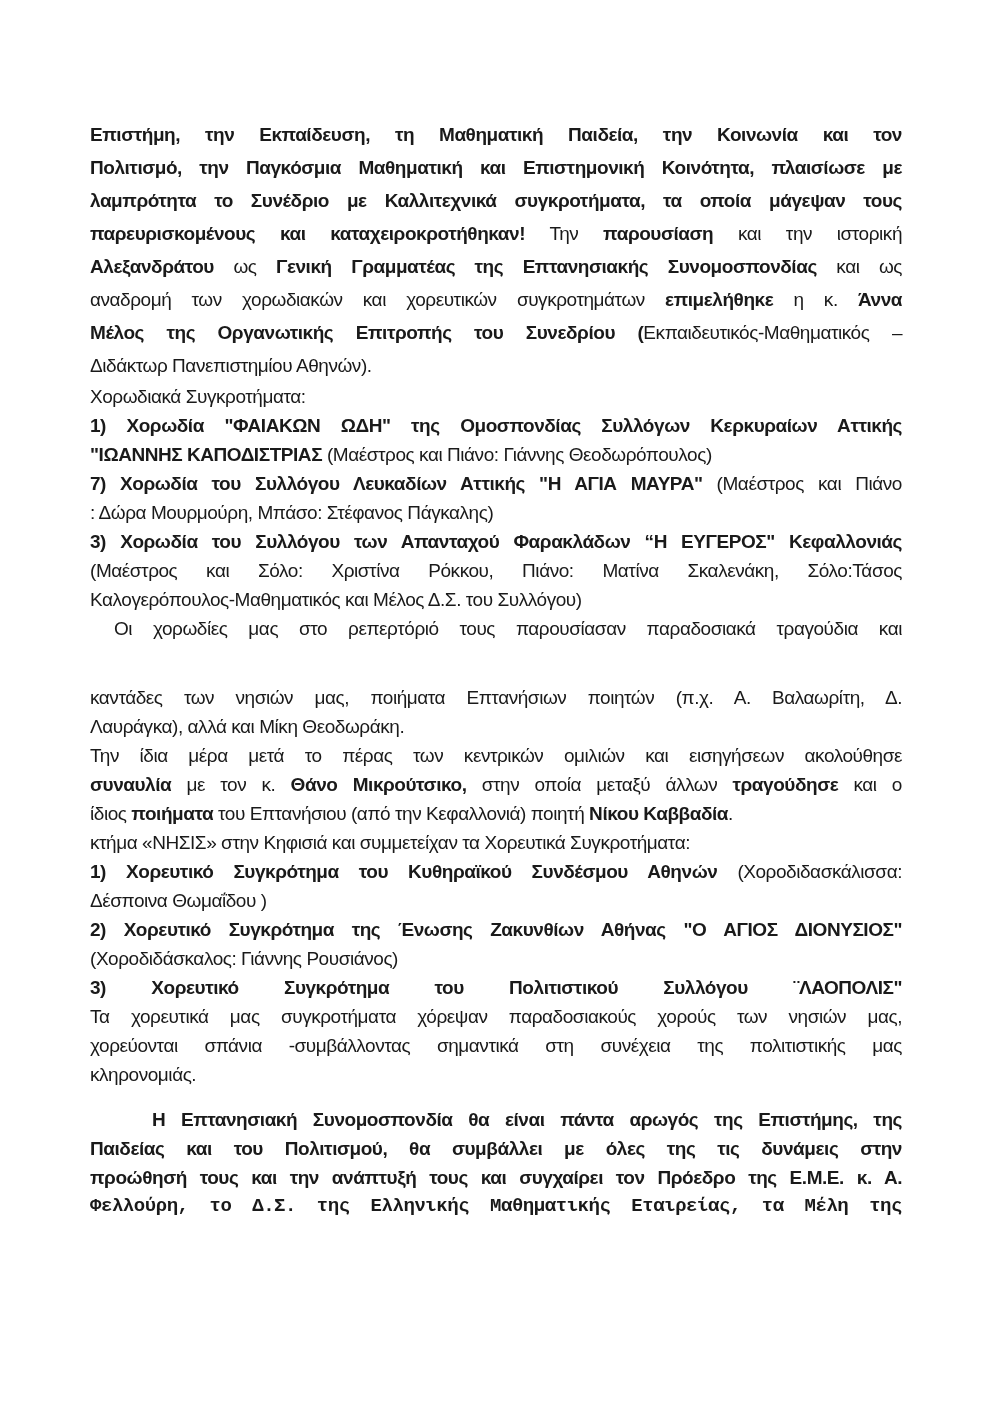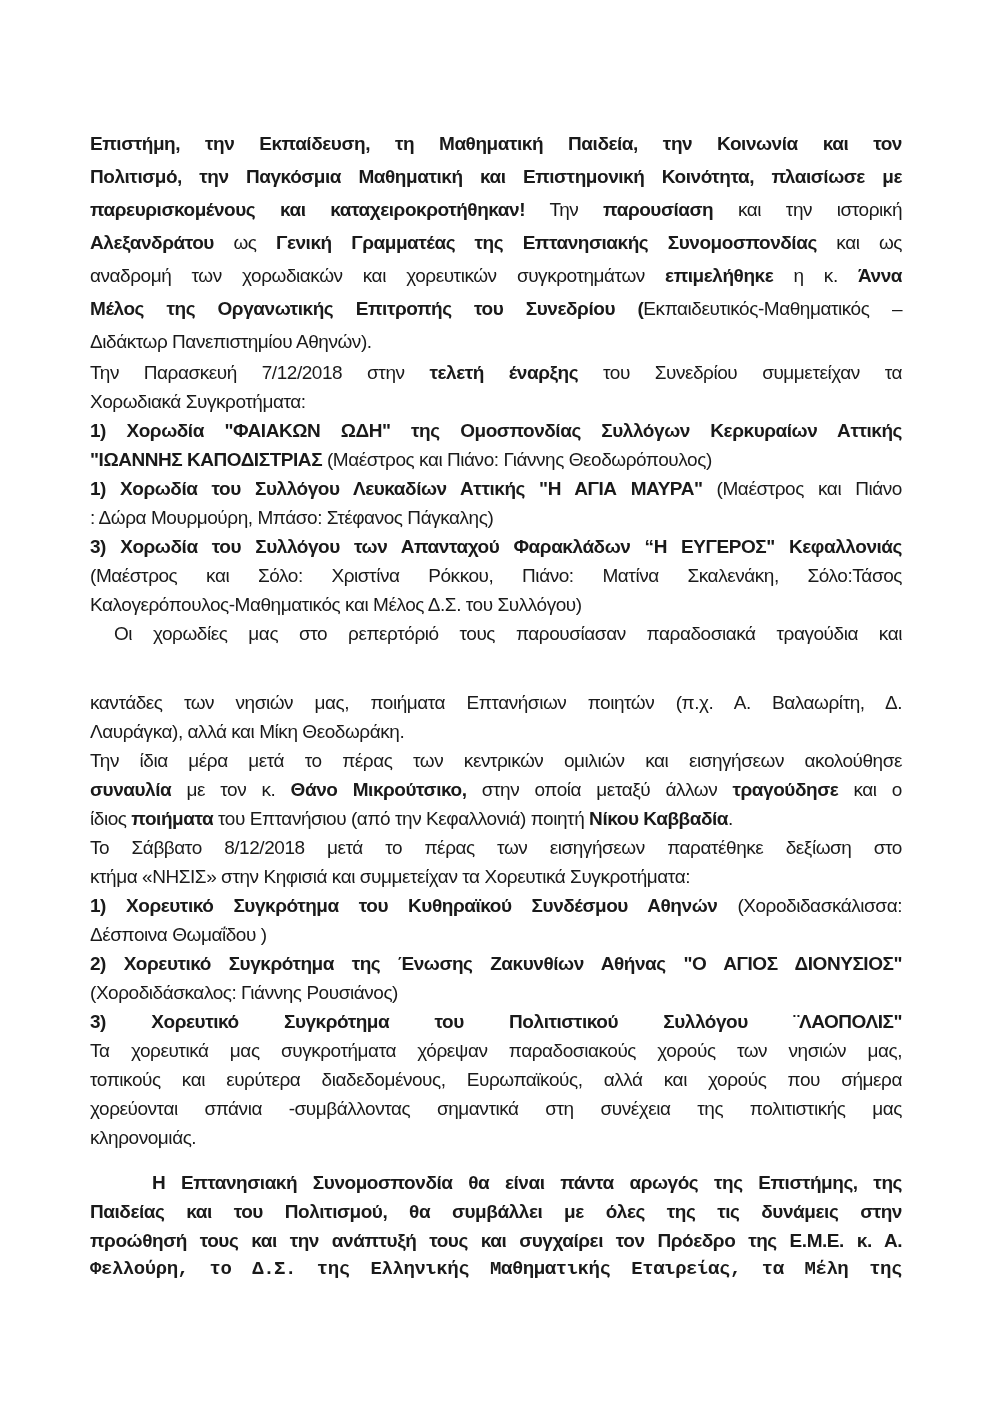--- a/index.html
+++ b/index.html
@@ -1,18 +1,18 @@
 <!DOCTYPE html>
 <html><head>
 <meta charset="utf-8">
 <style>
   html, body { margin: 0; padding: 0; background: #ffffff; }
   body { width: 992px; height: 1404px; position: relative; overflow: hidden; }
   .page {
-    position: absolute; left: 0; top: 9px; width: 992px; height: 1336px;
+    position: absolute; left: 0; top: 0; width: 992px; height: 1336px;
     background: #ffffff;
   }
   .text {
     position: absolute; left: 90px; width: 812px; top: 118px;
     font-family: "Liberation Sans Narrow", "Liberation Sans", sans-serif;
     font-size: 19px;
     color: #1a1a1a;
   }
   .ln {
     display: block;
@@ -29,49 +29,47 @@
   b, .b { font-weight: bold; }
   .seg { }
 </style>
 </head>
 <body>
 
 <div class="page">
   <div class="text" id="text">
       <div class="ln tall" style="white-space: nowrap;"><span class="b">Επιστήμη, την Εκπαίδευση, τη Μαθηματική Παιδεία, την Κοινωνία και τον</span></div>
       <div class="ln tall" style="white-space: nowrap;"><span class="b">Πολιτισμό, την Παγκόσμια Μαθηματική και Επιστημονική Κοινότητα,  πλαισίωσε με</span></div>
+      <div class="ln tall" style="white-space: nowrap;"><span class="b">λαμπρότητα το Συνέδριο με  Καλλιτεχνικά συγκροτήματα, τα οποία μάγεψαν τους</span></div>
       <div class="ln tall" style="white-space: nowrap; letter-spacing: -0.450211px;"><span class="b">παρευρισκομένους και καταχειροκροτήθηκαν!</span><span class="seg">  Την </span><span class="b">παρουσίαση</span><span class="seg"> και την ιστορική</span></div>
       <div class="ln tall" style="white-space: nowrap; letter-spacing: -0.450428px;"><span class="b">Αλεξανδράτου</span><span class="seg"> ως </span><span class="b">Γενική Γραμματέας της Επτανησιακής Συνομοσπονδίας</span><span class="seg">  και ως</span></div>
       <div class="ln tall" style="white-space: nowrap; letter-spacing: -0.450211px;"><span class="seg">αναδρομή των χορωδιακών και χορευτικών συγκροτημάτων </span><span class="b">επιμελήθηκε</span><span class="seg"> η κ. </span><span class="b">Άννα</span></div>
       <div class="ln tall" style="white-space: nowrap;"><span class="b">Μέλος της Οργανωτικής Επιτροπής του Συνεδρίου  (</span><span class="seg">Εκπαιδευτικός-Μαθηματικός –</span></div>
       <div class="ln tall last"><span class="seg">Διδάκτωρ Πανεπιστημίου Αθηνών).</span></div>
-      <div class="ln " style="white-space: nowrap;"><span class="seg"> Την Παρασκευή 7/12/2018 στην </span><span class="b">τελετή έναρξης</span><span class="seg"> του  Συνεδρίου συμμετείχαν τα</span></div>
       <div class="ln last"><span class="seg">Χορωδιακά Συγκροτήματα:</span></div>
       <div class="ln " style="white-space: nowrap;"><span class="b">1) Χορωδία "ΦΑΙΑΚΩΝ ΩΔΗ" της Ομοσπονδίας Συλλόγων Κερκυραίων Αττικής</span></div>
       <div class="ln last"><span class="b">"ΙΩΑΝΝΗΣ ΚΑΠΟΔΙΣΤΡΙΑΣ</span><span class="seg"> (Μαέστρος και  Πιάνο: Γιάννης Θεοδωρόπουλος)</span></div>
-      <div class="ln " style="white-space: nowrap;"><span class="b">1) Χορωδία του Συλλόγου Λευκαδίων Αττικής "Η ΑΓΙΑ ΜΑΥΡΑ"</span><span class="seg"> (Μαέστρος και Πιάνο</span></div>
+      <div class="ln " style="white-space: nowrap;"><span class="b">7) Χορωδία του Συλλόγου Λευκαδίων Αττικής "Η ΑΓΙΑ ΜΑΥΡΑ"</span><span class="seg"> (Μαέστρος και Πιάνο</span></div>
       <div class="ln last"><span class="seg">: Δώρα Μουρμούρη, Μπάσο: Στέφανος Πάγκαλης)</span></div>
       <div class="ln " style="white-space: nowrap;"><span class="b">3) Χορωδία του Συλλόγου των Απανταχού  Φαρακλάδων  “Η ΕΥΓΕΡΟΣ" Κεφαλλονιάς</span></div>
       <div class="ln " style="white-space: nowrap;"><span class="seg">(Μαέστρος και Σόλο: Χριστίνα Ρόκκου, Πιάνο: Ματίνα Σκαλενάκη, Σόλο:Τάσος</span></div>
       <div class="ln last"><span class="seg">Καλογερόπουλος-Μαθηματικός και Μέλος Δ.Σ. του Συλλόγου)</span></div>
       <div class="ln " style="white-space: nowrap; margin-left: 24px;"><span class="seg">Οι χορωδίες μας  στο ρεπερτόριό τους παρουσίασαν παραδοσιακά τραγούδια και</span></div>
       <div class="ln " style="white-space: nowrap; margin-top: 40px;"><span class="seg">καντάδες των νησιών μας, ποιήματα Επτανήσιων ποιητών (π.χ. Α. Βαλαωρίτη, Δ.</span></div>
       <div class="ln last"><span class="seg">Λαυράγκα), αλλά και Μίκη Θεοδωράκη.</span></div>
       <div class="ln " style="white-space: nowrap;"><span class="seg">Την ίδια μέρα μετά το πέρας των κεντρικών ομιλιών και εισηγήσεων ακολούθησε</span></div>
       <div class="ln " style="white-space: nowrap;"><span class="b">συναυλία</span><span class="seg"> με τον κ. </span><span class="b">Θάνο Μικρούτσικο,</span><span class="seg"> στην οποία μεταξύ άλλων </span><span class="b">τραγούδησε</span><span class="seg"> και ο</span></div>
       <div class="ln last"><span class="seg">ίδιος </span><span class="b">ποιήματα</span><span class="seg"> του Επτανήσιου (από την Κεφαλλονιά) ποιητή </span><span class="b">Νίκου Καββαδία</span><span class="seg">.</span></div>
-      <div class="ln " style="white-space: nowrap;"><span class="seg">Το Σάββατο 8/12/2018 μετά το πέρας των εισηγήσεων  παρατέθηκε δεξίωση στο</span></div>
       <div class="ln last"><span class="seg">κτήμα «ΝΗΣΙΣ» στην Κηφισιά και συμμετείχαν τα Χορευτικά Συγκροτήματα:</span></div>
       <div class="ln " style="white-space: nowrap;"><span class="b">1) Χορευτικό Συγκρότημα του Κυθηραϊκού Συνδέσμου Αθηνών</span><span class="seg"> (Χοροδιδασκάλισσα:</span></div>
       <div class="ln last"><span class="seg">Δέσποινα Θωμαΐδου )</span></div>
       <div class="ln " style="white-space: nowrap;"><span class="b">2) Χορευτικό Συγκρότημα της Ένωσης Ζακυνθίων Αθήνας "Ο ΑΓΙΟΣ ΔΙΟΝΥΣΙΟΣ"</span></div>
       <div class="ln last"><span class="seg">(Χοροδιδάσκαλος: Γιάννης Ρουσιάνος)</span></div>
       <div class="ln " style="white-space: nowrap;"><span class="b">3) Χορευτικό Συγκρότημα του Πολιτιστικού Συλλόγου ¨ΛΑΟΠΟΛΙΣ"</span></div>
       <div class="ln " style="white-space: nowrap;"><span class="seg">Τα χορευτικά μας συγκροτήματα χόρεψαν παραδοσιακούς χορούς των νησιών μας,</span></div>
-      <div class="ln " style="white-space: nowrap;"><span class="seg">τοπικούς και ευρύτερα διαδεδομένους, Ευρωπαϊκούς, αλλά  και χορούς που σήμερα</span></div>
       <div class="ln " style="white-space: nowrap;"><span class="seg">χορεύονται σπάνια -συμβάλλοντας σημαντικά  στη συνέχεια της πολιτιστικής μας</span></div>
       <div class="ln last"><span class="seg">κληρονομιάς.</span></div>
       <div class="ln ind2" style="white-space: nowrap;"><span class="b">Η Επτανησιακή Συνομοσπονδία θα είναι πάντα αρωγός της Επιστήμης, της</span></div>
       <div class="ln " style="white-space: nowrap;"><span class="b">Παιδείας  και του Πολιτισμού, θα συμβάλλει με όλες της τις δυνάμεις στην</span></div>
       <div class="ln " style="white-space: nowrap;"><span class="b">προώθησή τους και την ανάπτυξή τους και συγχαίρει τον Πρόεδρο της Ε.Μ.Ε.  κ. Α.</span></div>
       <div class="ln " style="white-space: nowrap; font-family: Liberation Mono, monospace;"><span class="b">Φελλούρη, το Δ.Σ. της Ελληνικής Μαθηματικής Εταιρείας, τα Μέλη της</span></div>
     </div>
 </div>
 
 </body></html>

